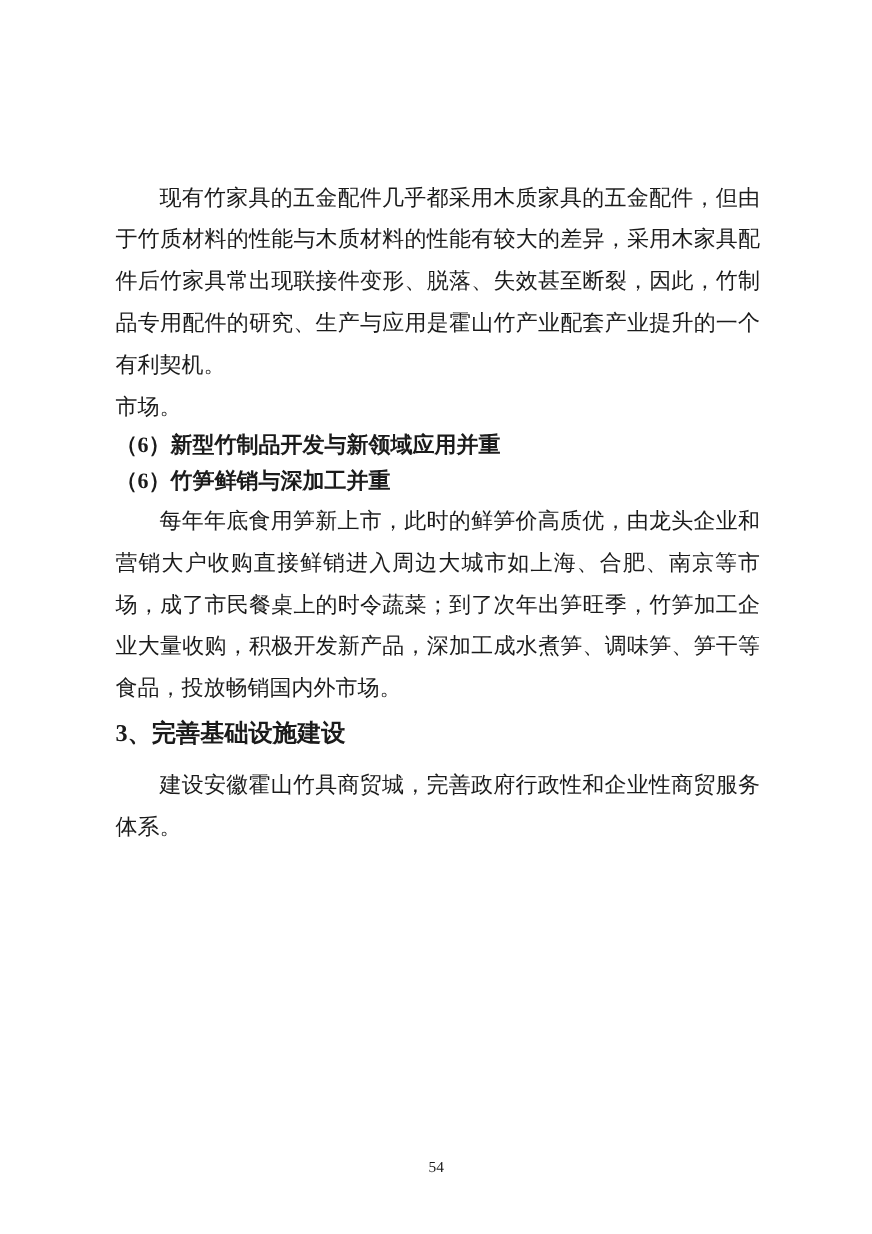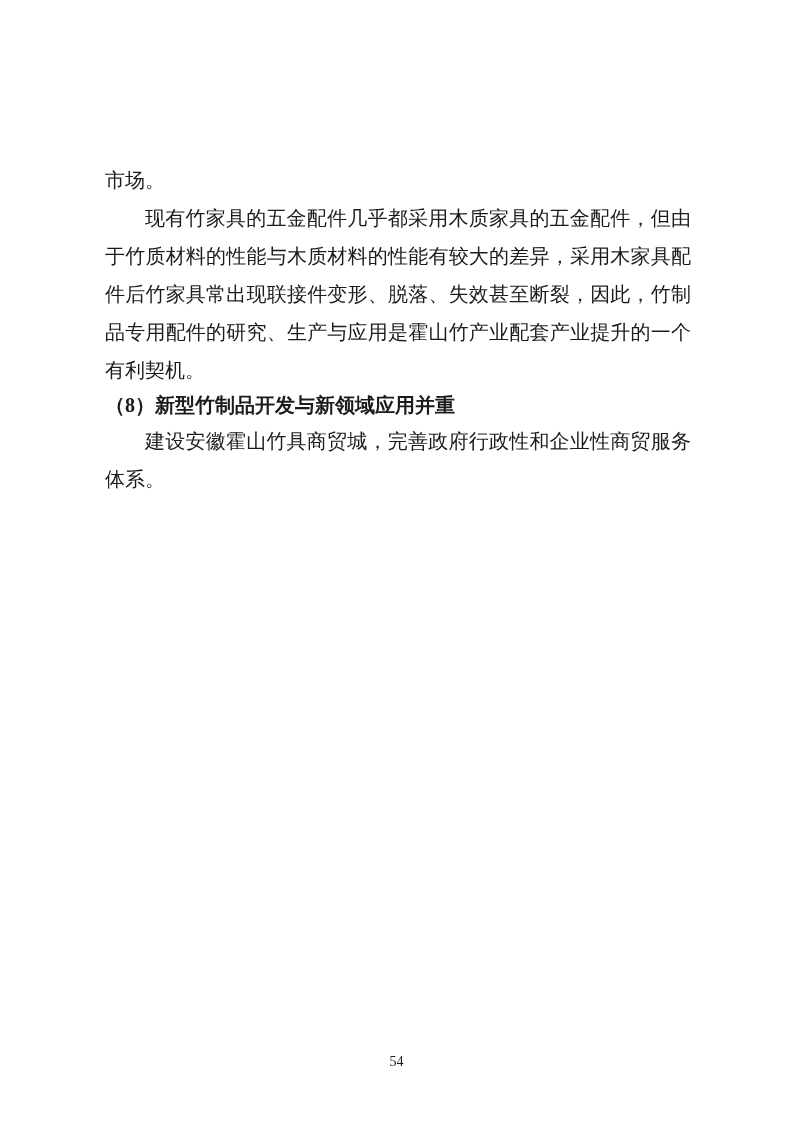--- a/index.html
+++ b/index.html
@@ -57,19 +57,22 @@
     font-size: 14px;
     line-height: 20px;
     color: #1b1b1b;
   }
 </style>
 </head>
 <body>
 
 <div class="page">
   <div class="content">
+    <p class="para">现有竹家具的五金配件几乎都采用木质家具的五金配件，但由于竹质材料的性能与木质材料的性能有较大的差异，采用木家具配件后竹家具常出现联接件变形、脱落、失效甚至断裂，因此，竹制品专用配件的研究、生产与应用是霍山竹产业配套产业提升的一个有利契机。</p>
     <p class="para noindent">市场。</p>
-    <p class="para">现有竹家具的五金配件几乎都采用木质家具的五金配件，但由于竹质材料的性能与木质材料的性能有较大的差异，采用木家具配件后竹家具常出现联接件变形、脱落、失效甚至断裂，因此，竹制品专用配件的研究、生产与应用是霍山竹产业配套产业提升的一个有利契机。</p>
-    <h4 class="sub-heading">（8）新型竹制品开发与新领域应用并重</h4>
+    <h4 class="sub-heading">（6）新型竹制品开发与新领域应用并重</h4>
+    <h4 class="sub-heading">（6）竹笋鲜销与深加工并重</h4>
+    <p class="para">每年年底食用笋新上市，此时的鲜笋价高质优，由龙头企业和营销大户收购直接鲜销进入周边大城市如上海、合肥、南京等市场，成了市民餐桌上的时令蔬菜；到了次年出笋旺季，竹笋加工企业大量收购，积极开发新产品，深加工成水煮笋、调味笋、笋干等食品，投放畅销国内外市场。</p>
+    <h3 class="section-heading">3、完善基础设施建设</h3>
     <p class="para">建设安徽霍山竹具商贸城，完善政府行政性和企业性商贸服务体系。</p>
   </div>
   <div class="footer">54</div>
 </div>
 
 </body></html>

